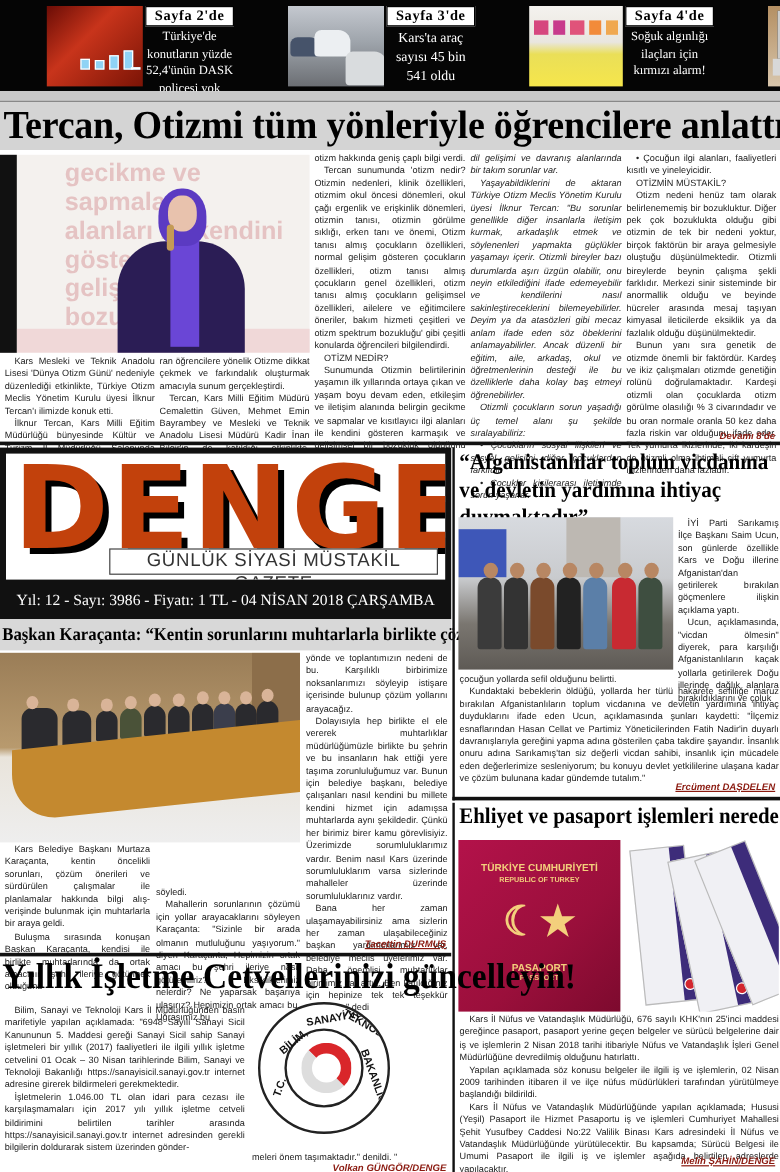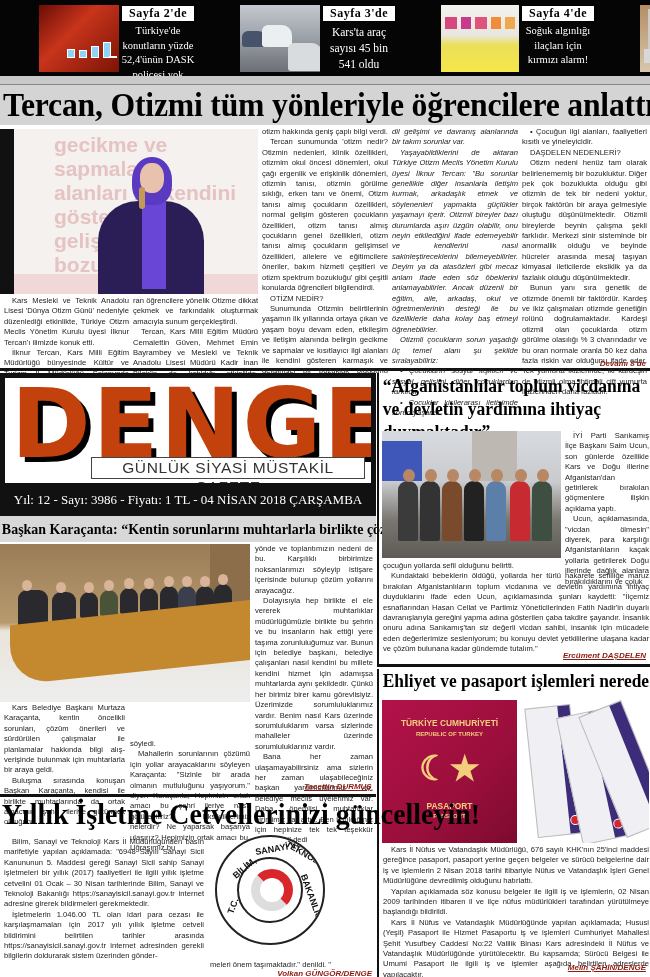--- a/index.html
+++ b/index.html
@@ -185,21 +185,21 @@
   </div>
   <div class="col" style="left:392px;top:0px;width:126px;font-style:italic;">
     <p style="text-indent:0">dil gelişimi ve davranış alanlarında bir takım sorunlar var.</p>
     <p>Yaşayabildiklerini de aktaran Türkiye Otizm Meclis Yönetim Kurulu üyesi İlknur Tercan: "Bu sorunlar genellikle diğer insanlarla iletişim kurmak, arkadaşlık etmek ve söylenenleri yapmakta güçlükler yaşamayı içerir. Otizmli bireyler bazı durumlarda aşırı üzgün olabilir, onu neyin etkilediğini ifade edemeyebilir ve kendilerini nasıl sakinleştireceklerini bilemeyebilirler. Deyim ya da atasözleri gibi mecaz anlam ifade eden söz öbeklerini anlamayabilirler. Ancak düzenli bir eğitim, aile, arkadaş, okul ve öğretmenlerinin desteği ile bu özelliklerle daha kolay baş etmeyi öğrenebilirler.</p>
     <p>Otizmli çocukların sorun yaşadığı üç temel alanı şu şekilde sıralayabiliriz:</p>
     <p>• Çocukların sosyal ilişkileri ve sosyal gelişimi diğer çocuklardan farklıdır.</p>
     <p>• Çocuklar kişilerarası iletişimde sorun yaşarlar.</p>
   </div>
   <div class="col" style="left:522px;top:0px;width:125px;">
     <p>• Çocuğun ilgi alanları, faaliyetleri kısıtlı ve yineleyicidir.</p>
-    <p>DAŞDELEN NEDENLERİ?</p>
+    <p>OTİZMİN MÜSTAKİL?</p>
     <p>Otizm nedeni henüz tam olarak belirlenememiş bir bozukluktur. Diğer pek çok bozuklukta olduğu gibi otizmin de tek bir nedeni yoktur, birçok faktörün bir araya gelmesiyle oluştuğu düşünülmektedir. Otizmli bireylerde beynin çalışma şekli farklıdır. Merkezi sinir sisteminde bir anormallik olduğu ve beyinde hücreler arasında mesaj taşıyan kimyasal ileticilerde eksiklik ya da fazlalık olduğu düşünülmektedir.</p>
     <p>Bunun yanı sıra genetik de otizmde önemli bir faktördür. Kardeş ve ikiz çalışmaları otizmde genetiğin rolünü doğrulamaktadır. Kardeşi otizmli olan çocuklarda otizm görülme olasılığı % 3 civarındadır ve bu oran normale oranla 50 kez daha fazla riskin var olduğunu ifade eder. Tek yumurta ikizlerinde, iki kardeşin de otizmli olma ihtimali çift yumurta ikizlerinden daha fazladır.</p>
   </div>
   <div class="devami">Devamı 8'de</div>
 </div>
 
 <div class="masthead">
   <div class="logo-box">
     <div class="logo-word">DENGE</div>
     <div class="logo-tag">GÜNLÜK SİYASİ MÜSTAKİL GAZETE</div>

